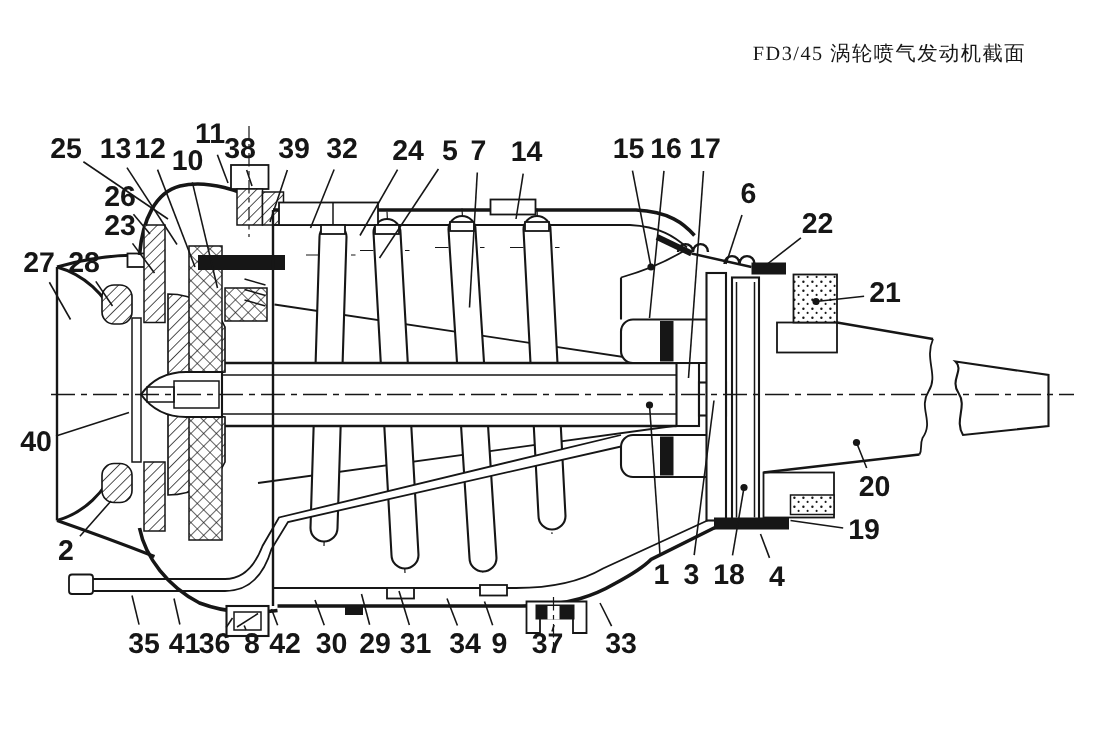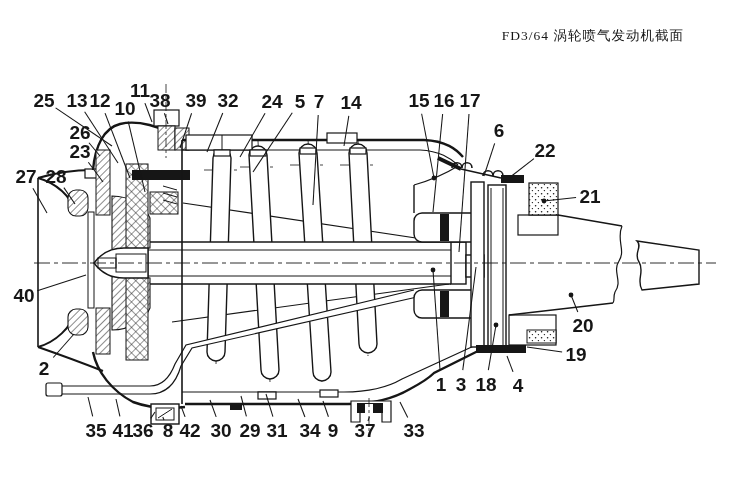--- a/index.html
+++ b/index.html
@@ -22,21 +22,21 @@
   .cl {stroke:#161616;stroke-width:0.9;fill:none;stroke-dasharray:16 4 4 4;}
   .cl2{stroke:#161616;stroke-width:0.8;fill:none;stroke-dasharray:9 3 3 3;}
   .leader{stroke:#161616;stroke-width:1.05;}
   .num{font-family:"Liberation Sans",sans-serif;font-size:19px;font-weight:bold;fill:#161616;
        text-anchor:middle;dominant-baseline:central;}
 </style>
 </head>
 <body>
 
 <div class="stage">
-  <div class="fig-title">FD3/64 涡轮喷气发动机截面</div>
+  <div class="fig-title">FD3/45 涡轮喷气发动机截面</div>
 
   <svg width="732" height="500" viewBox="0 0 732 500">
     <defs>
       <pattern id="hatch" patternUnits="userSpaceOnUse" width="5" height="5" patternTransform="rotate(45)">
         <rect width="5" height="5" fill="#ffffff"></rect>
         <line x1="0" y1="0" x2="0" y2="5" stroke="#161616" stroke-width="1"></line>
       </pattern>
       <pattern id="xhatch" patternUnits="userSpaceOnUse" width="6" height="6" patternTransform="rotate(45)">
         <rect width="6" height="6" fill="#ffffff"></rect>
         <line x1="0" y1="0" x2="0" y2="6" stroke="#161616" stroke-width="0.9"></line>

